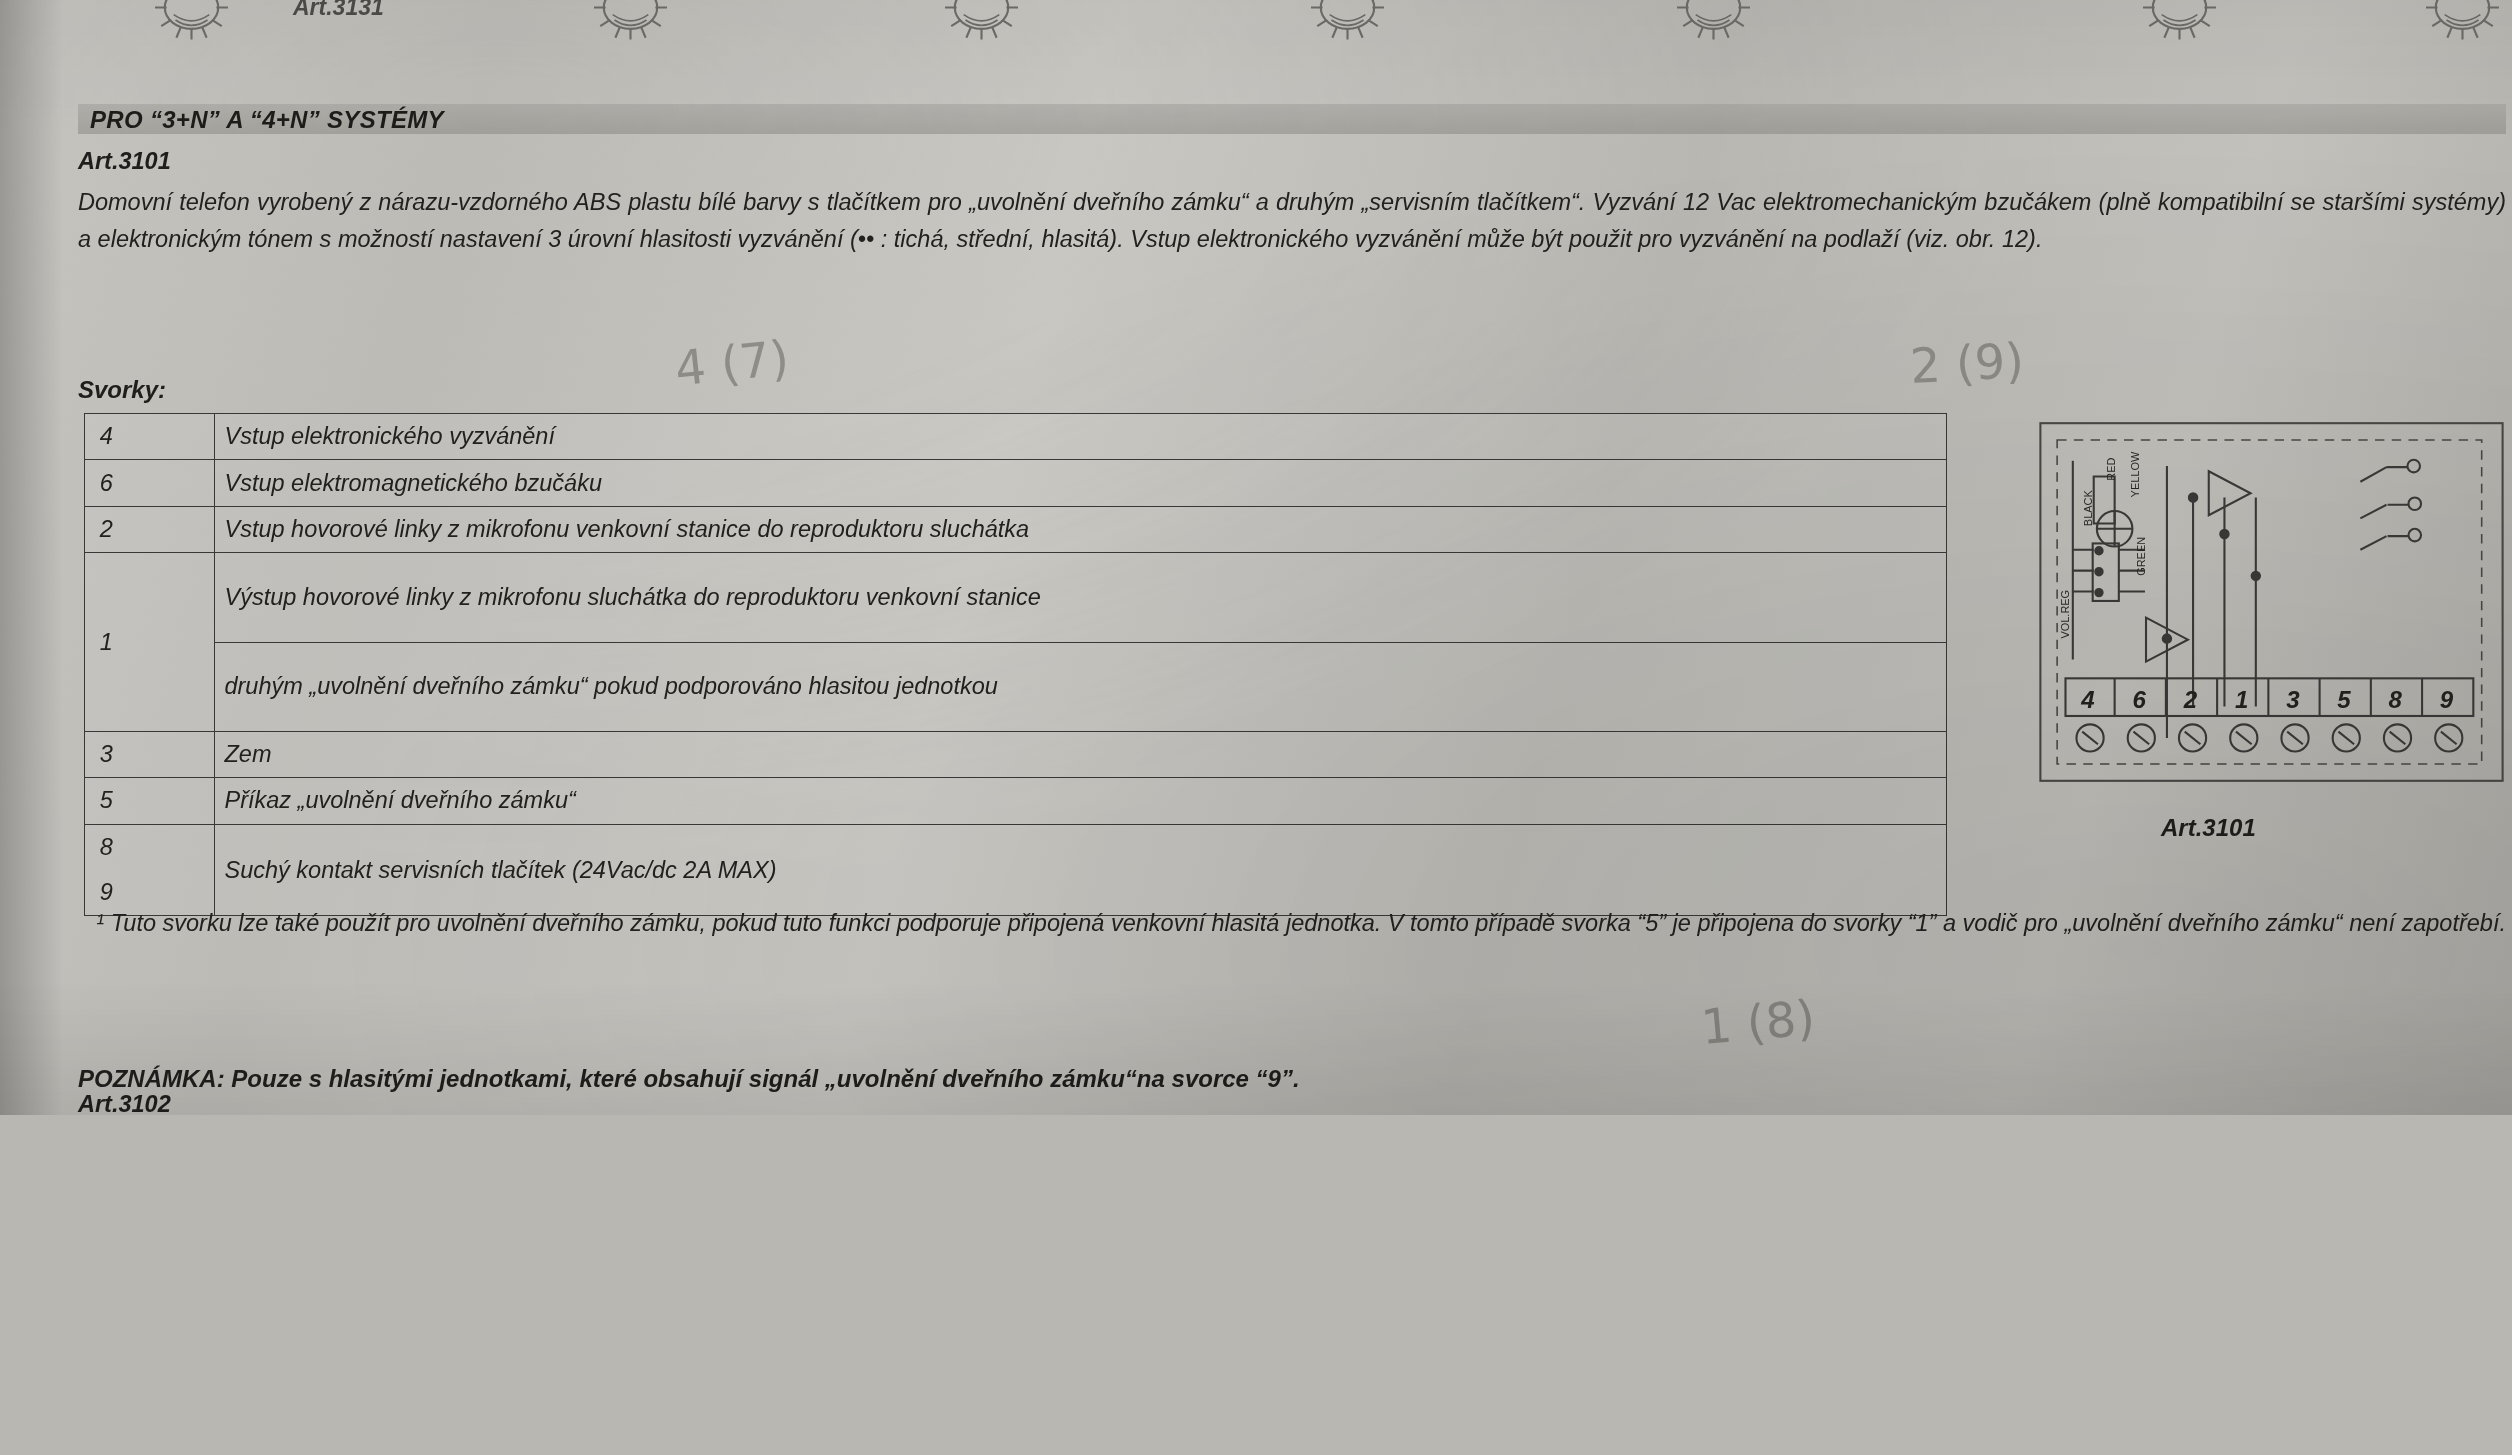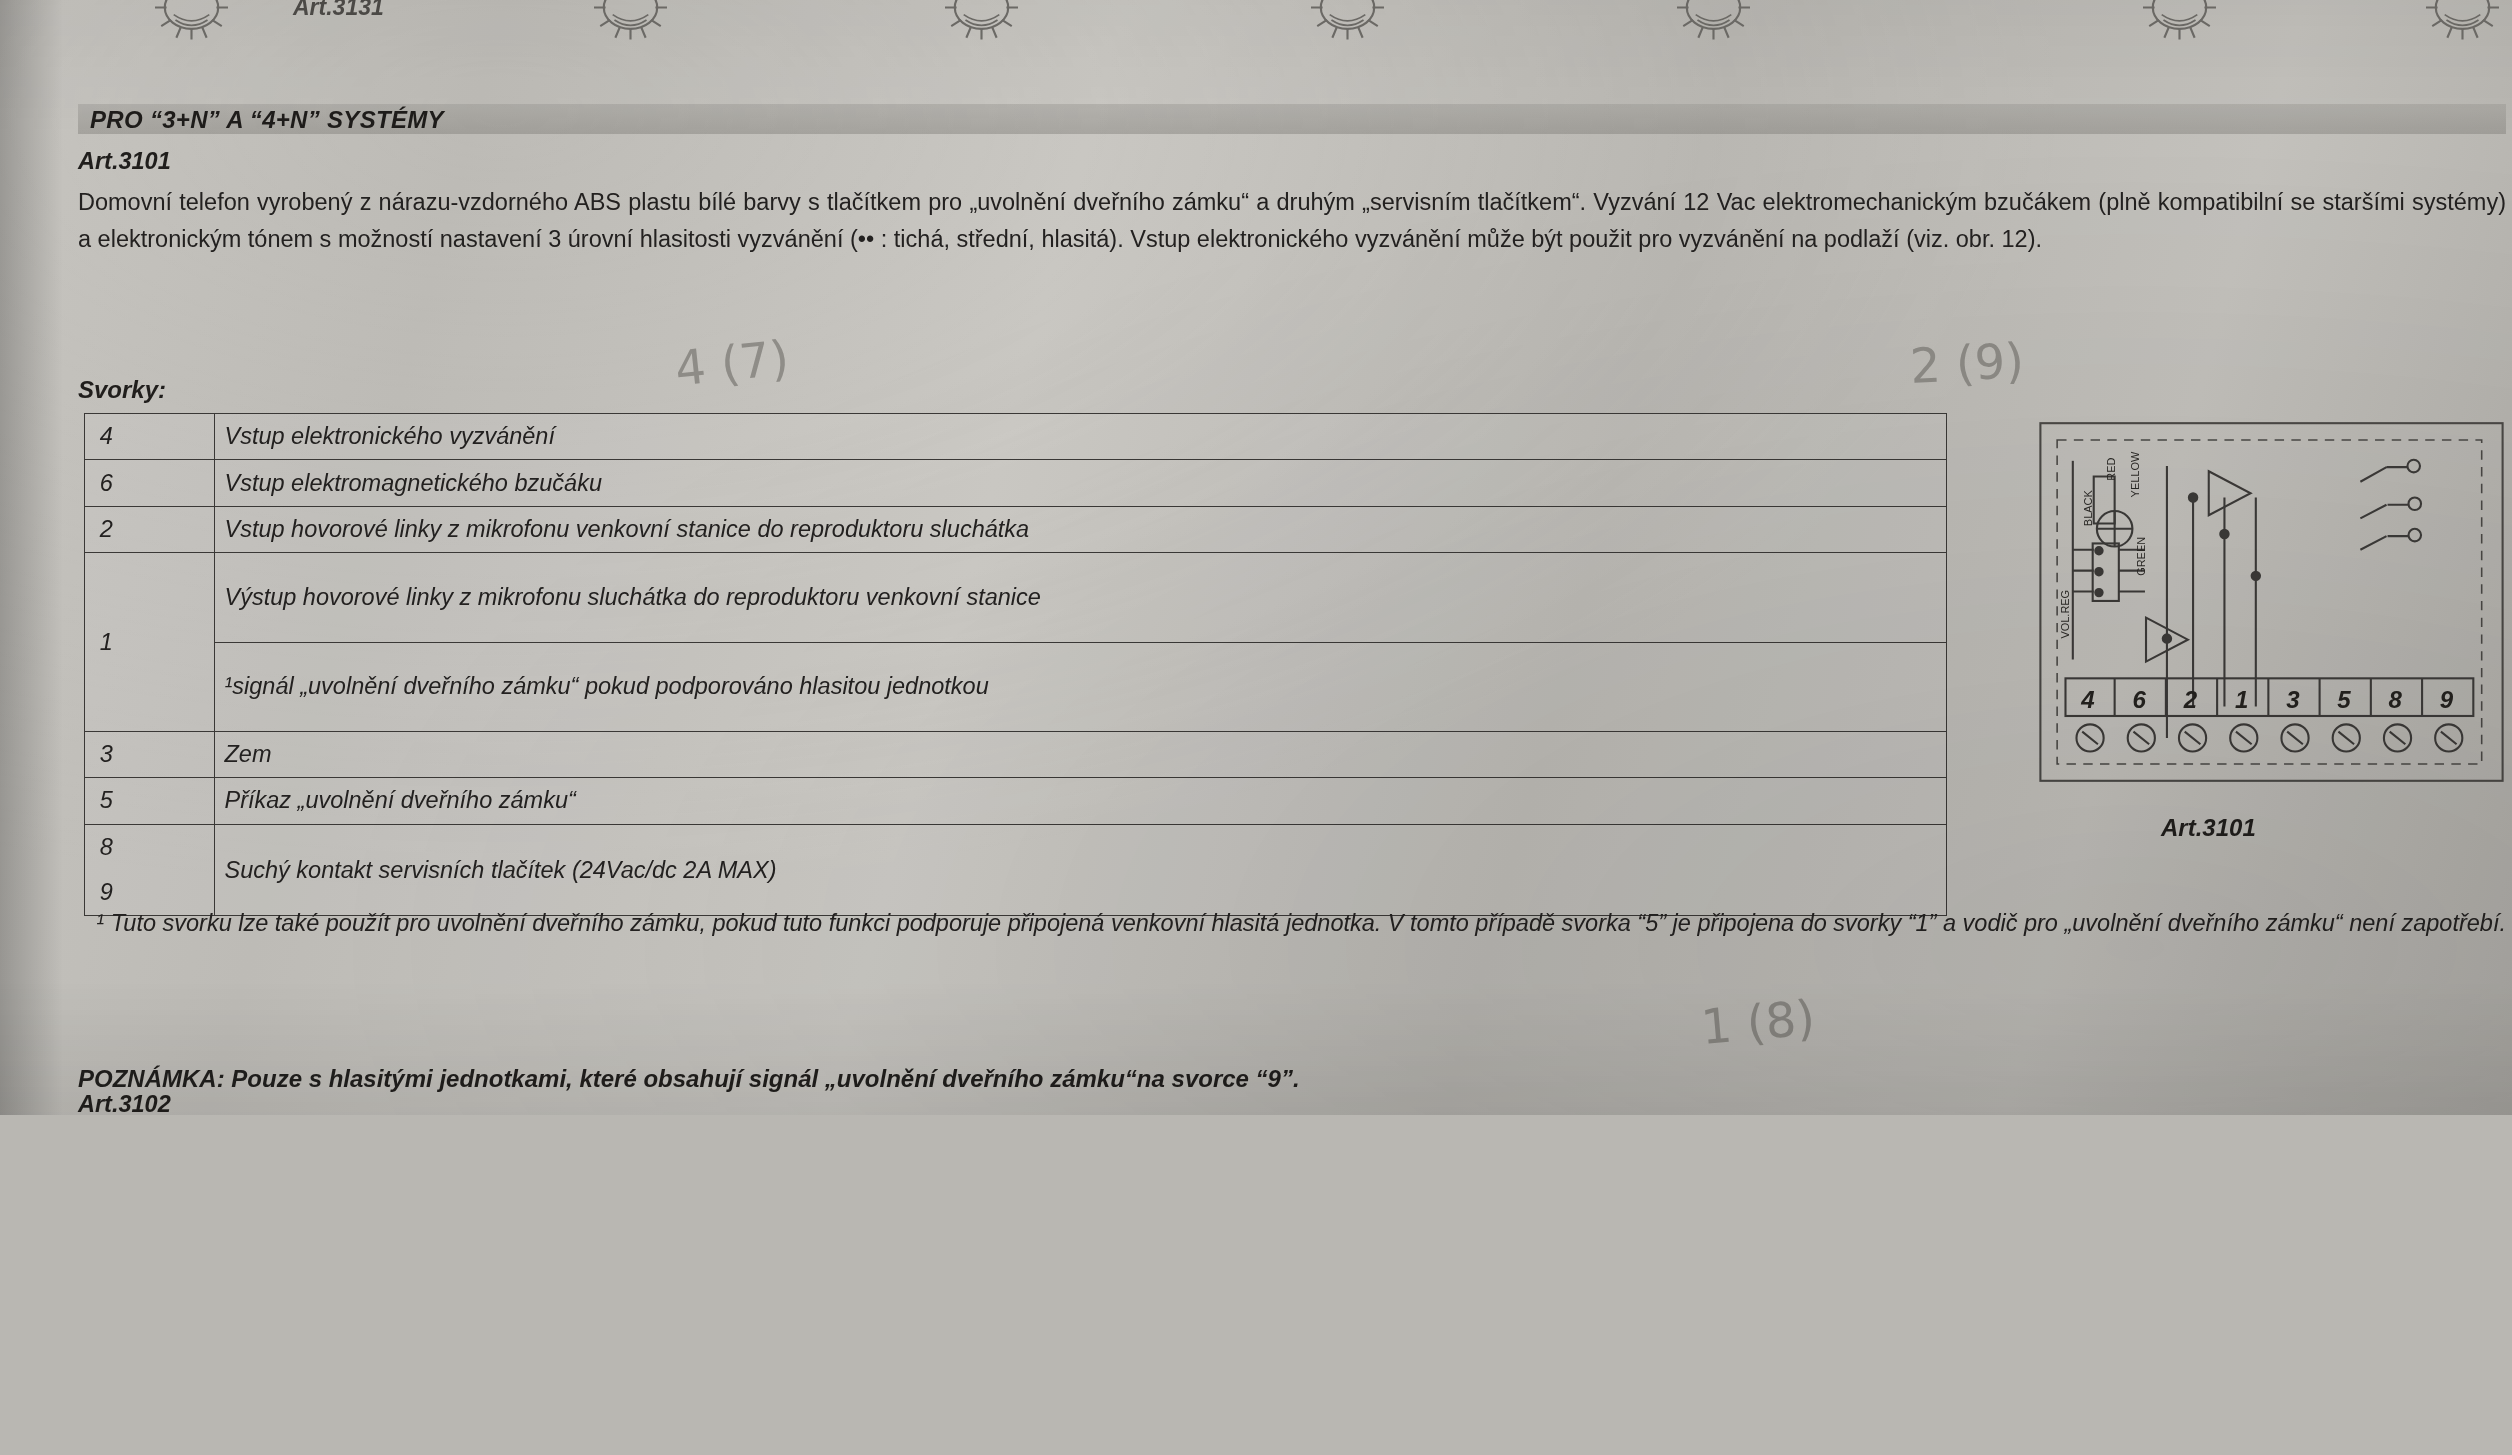--- a/index.html
+++ b/index.html
@@ -75,20 +75,21 @@
   .art-head {
     position: absolute;
     font-style: italic;
     font-weight: bold;
     font-size: 23.5px;
     color: #201e1c;
   }
 
   .para {
     position: absolute;
+    font-style: italic;
     font-size: 23.5px;
     line-height: 37px;
     color: #232120;
     text-align: justify;
   }
 
   
   .svorky-label {
     position: absolute;
     left: 78px;
@@ -300,21 +301,21 @@
       </tr>
       <tr>
         <td class="num">2</td>
         <td>Vstup hovorové linky z mikrofonu venkovní stanice do reproduktoru sluchátka</td>
       </tr>
       <tr>
         <td class="num tall" rowspan="2">1</td>
         <td class="tall">Výstup hovorové linky z mikrofonu sluchátka do reproduktoru venkovní stanice</td>
       </tr>
       <tr>
-        <td class="tall">¹signál „uvolnění dveřního zámku“ pokud podporováno hlasitou jednotkou</td>
+        <td class="tall">druhým „uvolnění dveřního zámku“ pokud podporováno hlasitou jednotkou</td>
       </tr>
       <tr>
         <td class="num">3</td>
         <td>Zem</td>
       </tr>
       <tr>
         <td class="num">5</td>
         <td>Příkaz „uvolnění dveřního zámku“</td>
       </tr>
       <tr>

